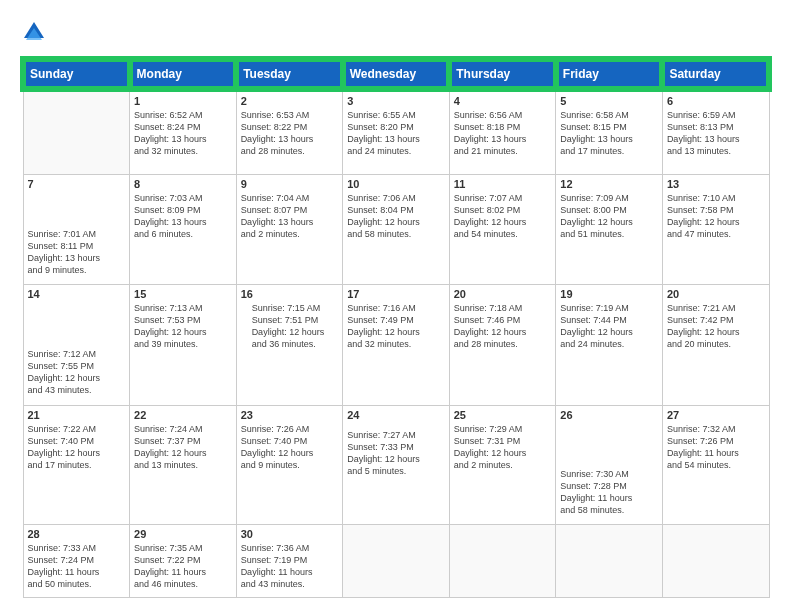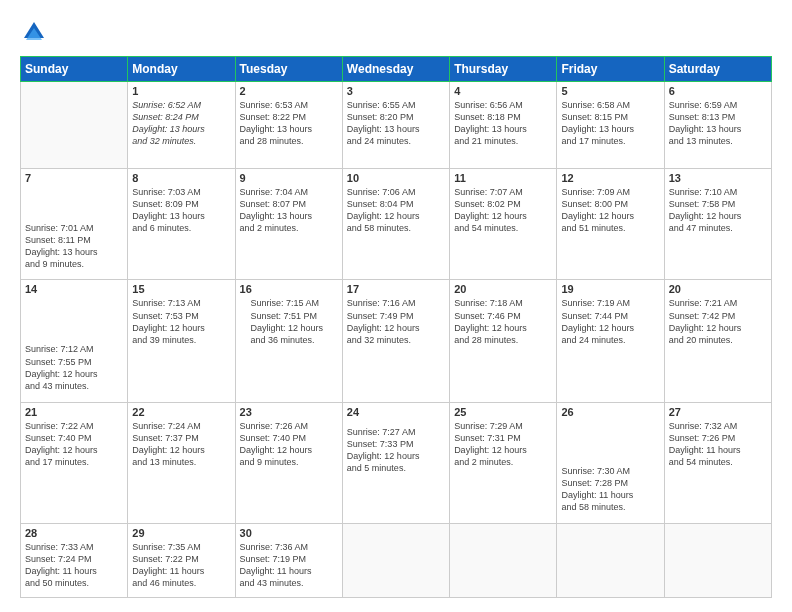--- a/index.html
+++ b/index.html
@@ -59,21 +59,21 @@
       width: 100%;
       table-layout: fixed;
     }
     .calendar th {
       background-color: #1565c0;
       color: #fff;
       font-size: 12px;
       font-weight: bold;
       padding: 5px 4px;
       text-align: left;
-      border: 1px solid #22c55e;
+      border: 6px solid #22c55e;
     }
     .calendar td {
       vertical-align: top;
       border: 1px solid #ccc;
       padding: 3px 4px;
       font-size: 9.5px;
       color: #333;
       height: 82px;
       width: 14.28%;
     }
@@ -127,21 +127,21 @@
           <th>Thursday</th>
           <th>Friday</th>
           <th>Saturday</th>
         </tr>
     </thead>
     <tbody id="calendar-body">
     <tr>
           <td class="empty-cell"></td>
           <td>
             <span class="day-number">1</span>
-            <div class="day-info" style="white-space: pre-line; font-style: italic;">Sunrise: 6:52 AM
+            <div class="day-info" style="white-space: pre-line;">Sunrise: 6:52 AM
 Sunset: 8:24 PM
 Daylight: 13 hours
 and 32 minutes.</div>
           </td>
           <td>
             <span class="day-number">2</span>
             <div class="day-info" style="white-space: pre-line;">Sunrise: 6:53 AM
 Sunset: 8:22 PM
 Daylight: 13 hours
 and 28 minutes.</div>

